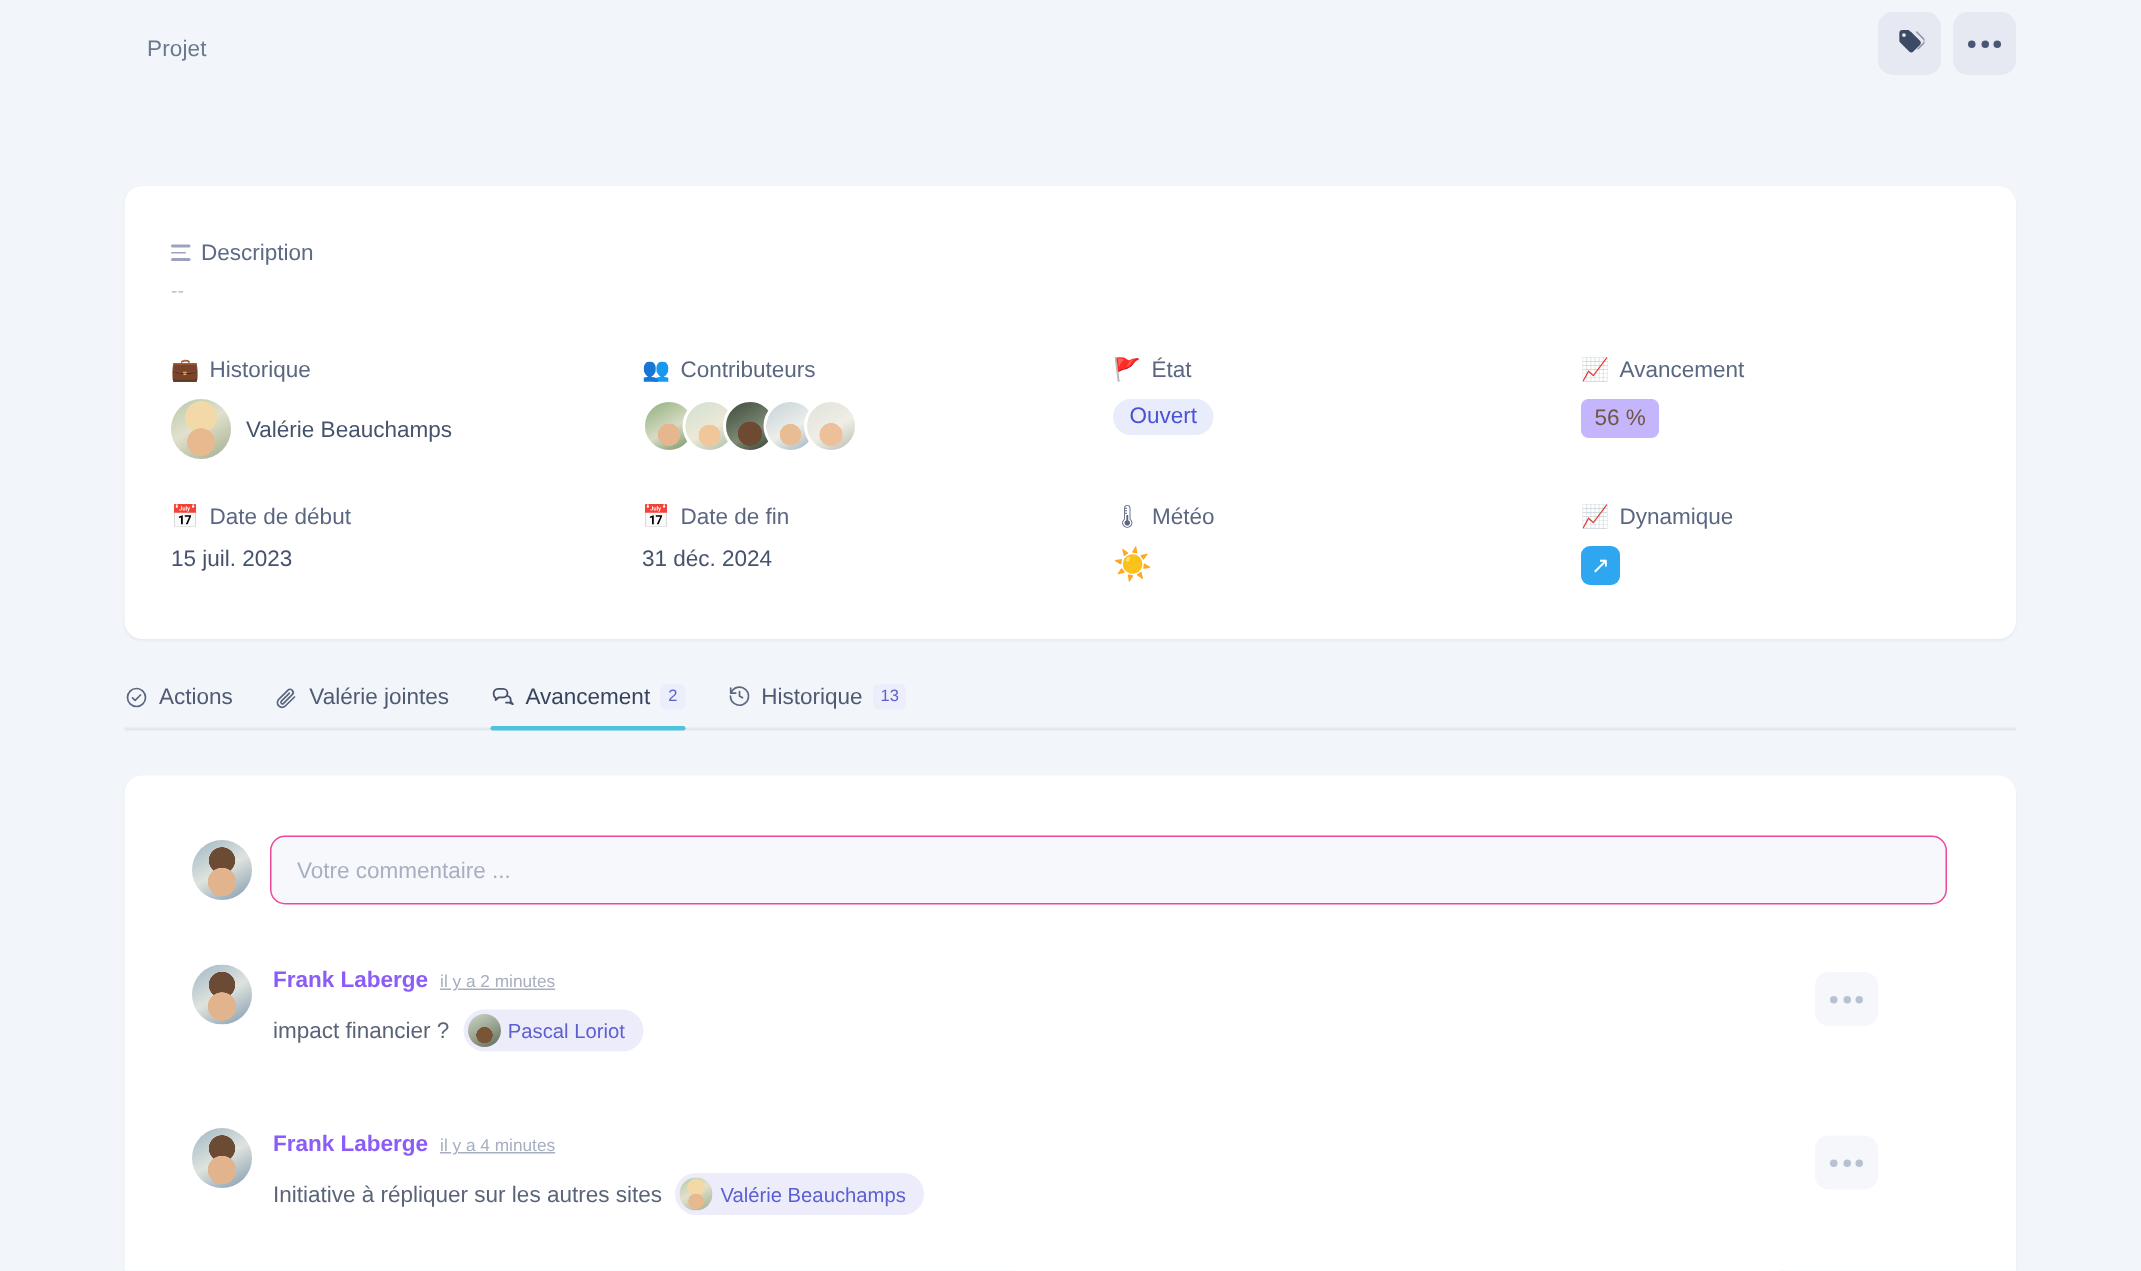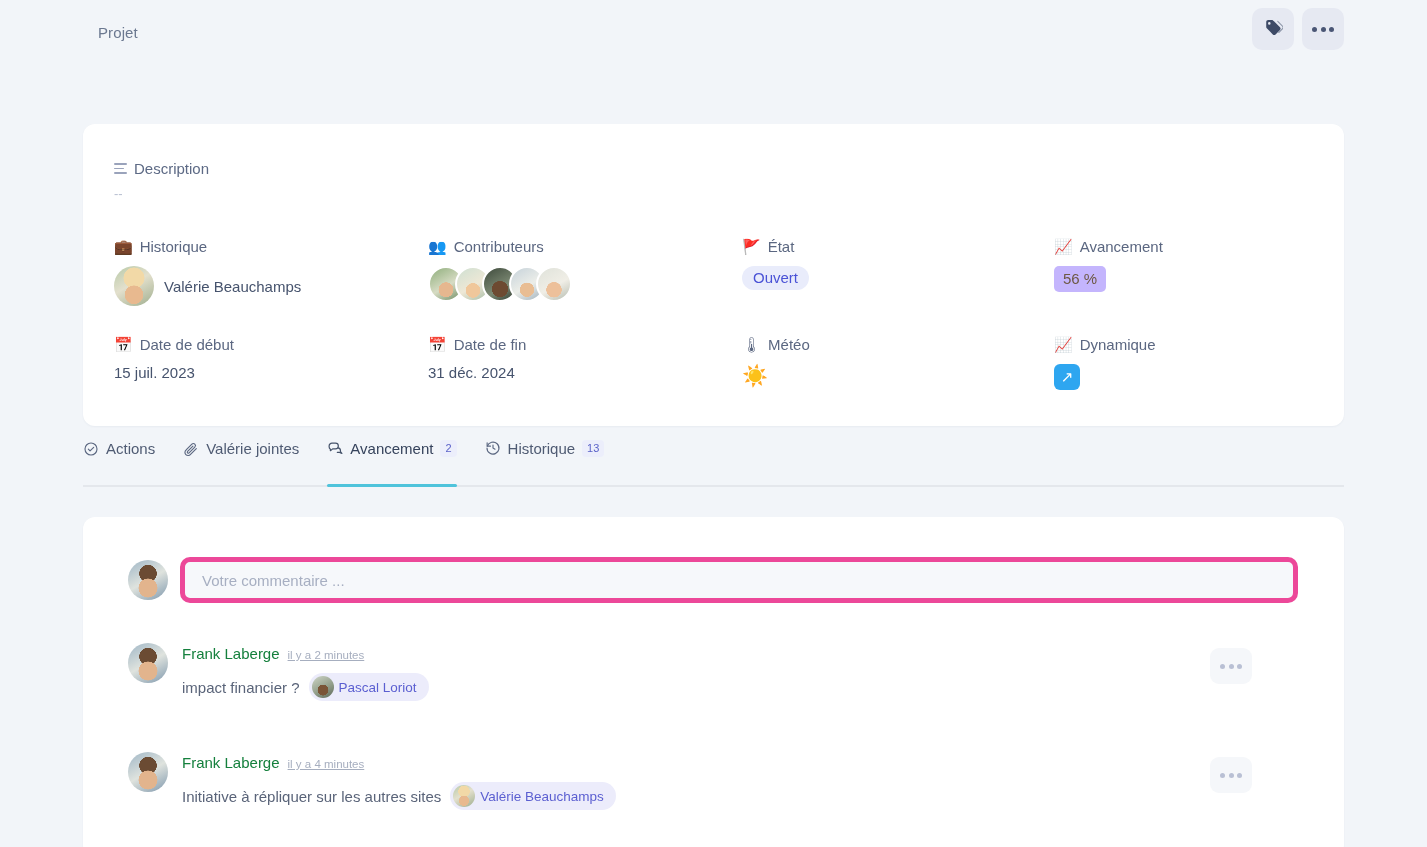--- a/index.html
+++ b/index.html
@@ -97,51 +97,51 @@
     width: 26px; height: 26px; border-radius: 6px; background: #2ea6f0;
     display: flex; align-items: center; justify-content: center; color: #fff; font-size: 15px;
   }
 
   
   .tabs { position: absolute; left: 83px; top: 447px; width: 1261px; height: 40px; }
   .tabline { position: absolute; left: 0; bottom: 0; width: 1261px; height: 2px; background: #e4e7ec; }
   .tablist { display: flex; gap: 28px; align-items: flex-end; height: 38px; }
   .tab {
     display: flex; align-items: center; gap: 7px; font-size: 15px; color: #4f5b73;
-    padding-bottom: 28px; cursor: pointer; position: relative; white-space: nowrap; text-align: center;
+    padding-bottom: 12px; cursor: pointer; position: relative; white-space: nowrap; text-align: center;
   }
   .tab.active { color: #36435c; }
   .tab.active::after {
     content: ""; position: absolute; left: 0; right: 0; bottom: -2px; height: 3px;
     background: #4fc3db; border-radius: 2px;
   }
   .tab .cnt {
     background: #eceefb; color: #5b63c9; font-size: 11px; border-radius: 4px;
     padding: 2px 5px; line-height: 1.2;
   }
   .tabicon { width: 16px; height: 16px; color: #5b6781; flex: none; }
   .tabicon svg { display: block; }
 
   
   #discussion-card { left: 83px; top: 517px; width: 1261px; height: 340px; }
 
   .comment-box { position: absolute; left: 128px; top: 557px; display: flex; align-items: center; gap: 12px; }
   .comment-input {
     width: 1118px; height: 46px; border-radius: 10px; background: #f6f8fb;
-    border: 5px solid #ec4899; padding: 0 17px; font-size: 15px; color: #6d7894;
+    border: 1px solid #ec4899; padding: 0 17px; font-size: 15px; color: #6d7894;
     font-family: "Liberation Sans", sans-serif; outline: none;
   }
   .comment-input::placeholder { color: #a7afc2; }
 
   .comment { position: absolute; left: 128px; display: flex; gap: 14px; width: 1170px; }
   #comment-0 { top: 643px; }
   #comment-1 { top: 752px; }
   .c-body { padding-top: 2px; flex: 1; }
   .c-head { display: flex; align-items: baseline; gap: 8px; }
-  .c-author { font-size: 15px; font-weight: normal; color: #15803d; }
+  .c-author { font-size: 15px; font-weight: bold; color: #8b5cf6; }
   .c-time { font-size: 11.5px; color: #a6aebf; text-decoration: underline; }
   .c-text { margin-top: 11px; font-size: 15px; color: #5a6479; display: flex; align-items: center; flex-wrap: wrap; gap: 0; }
   .mention {
     display: inline-flex; align-items: center; gap: 5px; background: #ececfb;
     border-radius: 14px; padding: 3px 12px 3px 3px; margin-left: 9px;
     color: #5b5fd1; font-size: 13.5px; text-align: right;
   }
   .c-more {
     position: absolute; right: 46px; width: 42px; height: 36px; border-radius: 9px;
     background: #f5f7fa; border: none; display: flex; align-items: center; justify-content: center;

